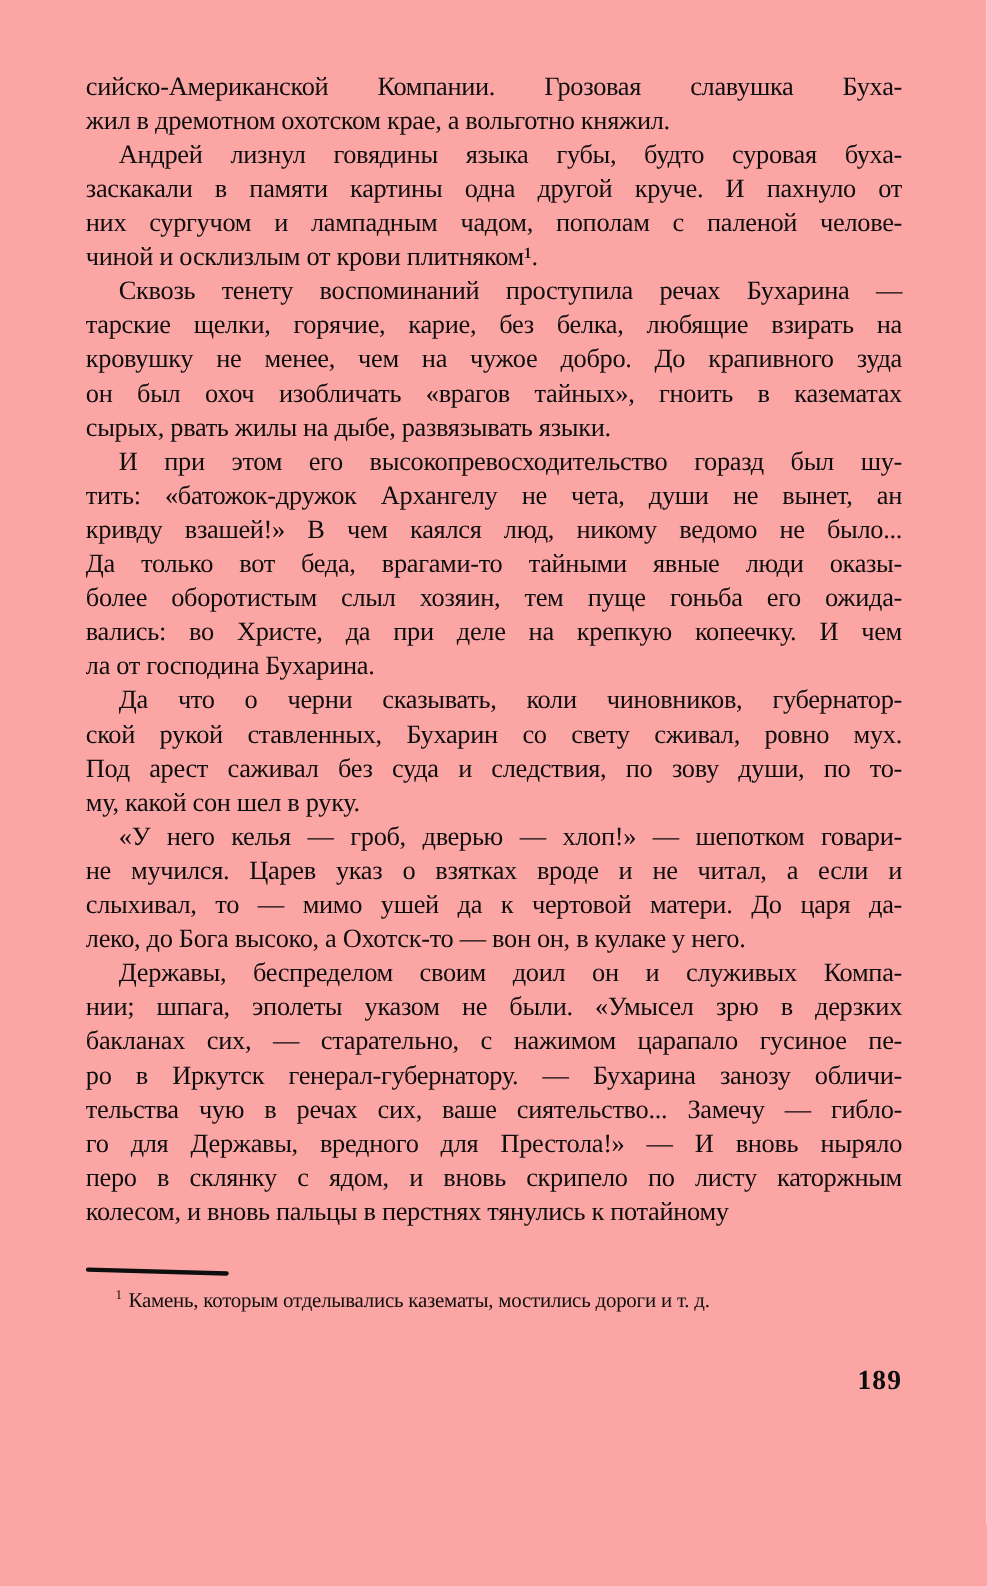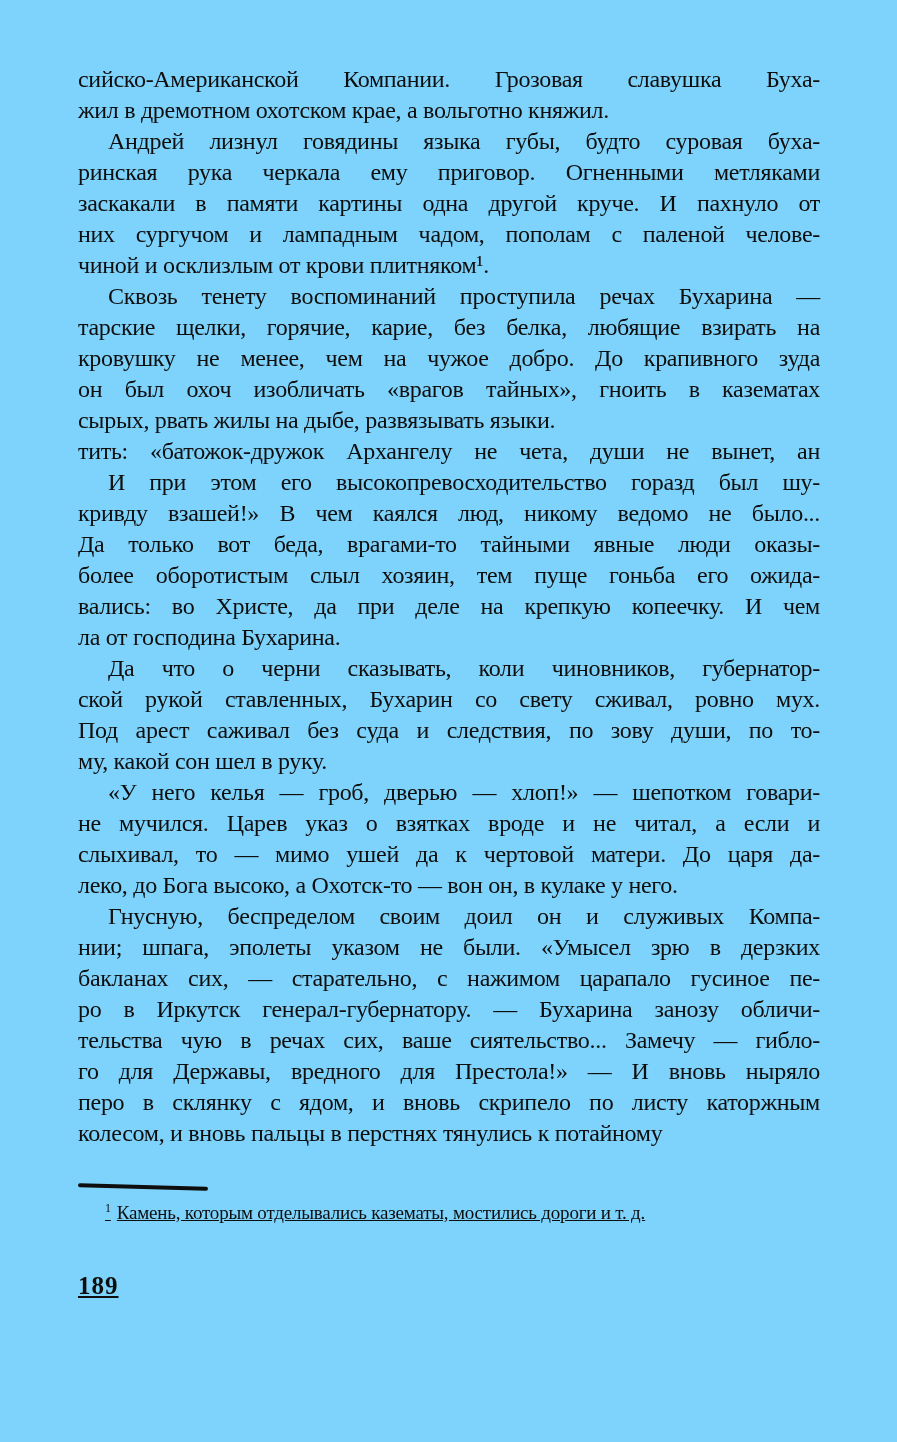--- a/index.html
+++ b/index.html
@@ -13,21 +13,21 @@
     overflow: hidden;
     font-family: "Liberation Serif", serif;
     color: #0e0e0e;
   }
   .page {
     box-sizing: border-box;
     width: 897px;
     height: 1442px;
     padding: 64px 77px 0 78px;
     position: relative;
-    background: #7dd3fc;
+    background: #fca5a5;
   }
   .text-block {
     width: 742px;
   }
   p.para {
     margin: 0;
     font-size: 24px;
     line-height: 31px;
     letter-spacing: -0.3px;
   }
@@ -50,81 +50,78 @@
     margin: 36px 0 6px 0;
     transform: rotate(1.6deg);
     border-radius: 2px;
   }
   p.footnote {
     margin: 0;
     padding-left: 27px;
     font-size: 19px;
     line-height: 26px;
     letter-spacing: -0.2px;
-    text-decoration: underline;
   }
   p.footnote sup {
     font-size: 12px;
     margin-right: 6px;
   }
   .page-number {
     margin-top: 46px;
-    text-align: left;
+    text-align: right;
     font-size: 25px;
     font-weight: bold;
     letter-spacing: 1px;
-    text-decoration: underline;
   }
 </style>
 </head>
 <body>
 
 <div class="page">
   <div class="text-block">
       <p class="para">
         <span class="line">сийско-Американской Компании. Грозовая славушка Буха-</span>
         <span class="line last">жил в дремотном охотском крае, а вольготно княжил.</span>
       </p>
       <p class="para">
         <span class="line first">Андрей лизнул говядины языка губы, будто суровая буха-</span>
-        <span class="line">ринская рука черкала ему приговор. Огненными метляками</span>
         <span class="line">заскакали в памяти картины одна другой круче. И пахнуло от</span>
         <span class="line">них сургучом и лампадным чадом, пополам с паленой челове-</span>
         <span class="line last">чиной и осклизлым от крови плитняком¹.</span>
       </p>
       <p class="para">
         <span class="line first">Сквозь тенету воспоминаний проступила речах Бухарина —</span>
         <span class="line">тарские щелки, горячие, карие, без белка, любящие взирать на</span>
         <span class="line">кровушку не менее, чем на чужое добро. До крапивного зуда</span>
         <span class="line">он был охоч изобличать «врагов тайных», гноить в казематах</span>
         <span class="line last">сырых, рвать жилы на дыбе, развязывать языки.</span>
       </p>
       <p class="para">
+        <span class="line first">И при этом его высокопревосходительство горазд был шу-</span>
         <span class="line">тить: «батожок-дружок Архангелу не чета, души не вынет, ан</span>
-        <span class="line first">И при этом его высокопревосходительство горазд был шу-</span>
         <span class="line">кривду взашей!» В чем каялся люд, никому ведомо не было...</span>
         <span class="line">Да только вот беда, врагами-то тайными явные люди оказы-</span>
         <span class="line">более оборотистым слыл хозяин, тем пуще гоньба его ожида-</span>
         <span class="line">вались: во Христе, да при деле на крепкую копеечку. И чем</span>
         <span class="line last">ла от господина Бухарина.</span>
       </p>
       <p class="para">
         <span class="line first">Да что о черни сказывать, коли чиновников, губернатор-</span>
         <span class="line">ской рукой ставленных, Бухарин со свету сживал, ровно мух.</span>
         <span class="line">Под арест саживал без суда и следствия, по зову души, по то-</span>
         <span class="line last">му, какой сон шел в руку.</span>
       </p>
       <p class="para">
         <span class="line first">«У него келья — гроб, дверью — хлоп!» — шепотком говари-</span>
         <span class="line">не мучился. Царев указ о взятках вроде и не читал, а если и</span>
         <span class="line">слыхивал, то — мимо ушей да к чертовой матери. До царя да-</span>
         <span class="line last">леко, до Бога высоко, а Охотск-то — вон он, в кулаке у него.</span>
       </p>
       <p class="para">
-        <span class="line first">Гнусную, беспределом своим доил он и служивых Компа-</span>
+        <span class="line first">Державы, беспределом своим доил он и служивых Компа-</span>
         <span class="line">нии; шпага, эполеты указом не были. «Умысел зрю в дерзких</span>
         <span class="line">бакланах сих, — старательно, с нажимом царапало гусиное пе-</span>
         <span class="line">ро в Иркутск генерал-губернатору. — Бухарина занозу обличи-</span>
         <span class="line">тельства чую в речах сих, ваше сиятельство... Замечу — гибло-</span>
         <span class="line">го для Державы, вредного для Престола!» — И вновь ныряло</span>
         <span class="line">перо в склянку с ядом, и вновь скрипело по листу каторжным</span>
         <span class="line last">колесом, и вновь пальцы в перстнях тянулись к потайному</span>
       </p>
     </div>
 

